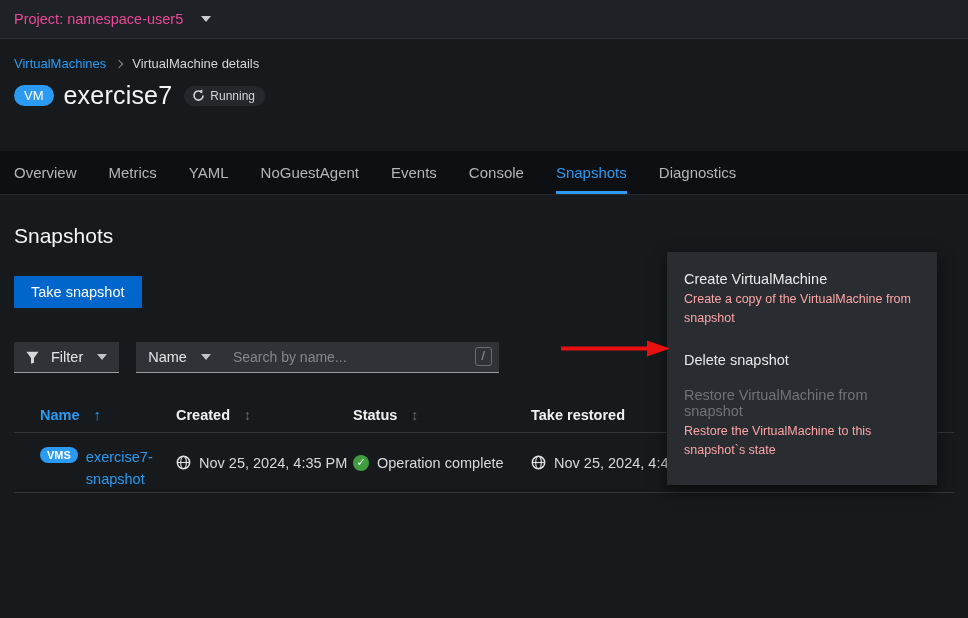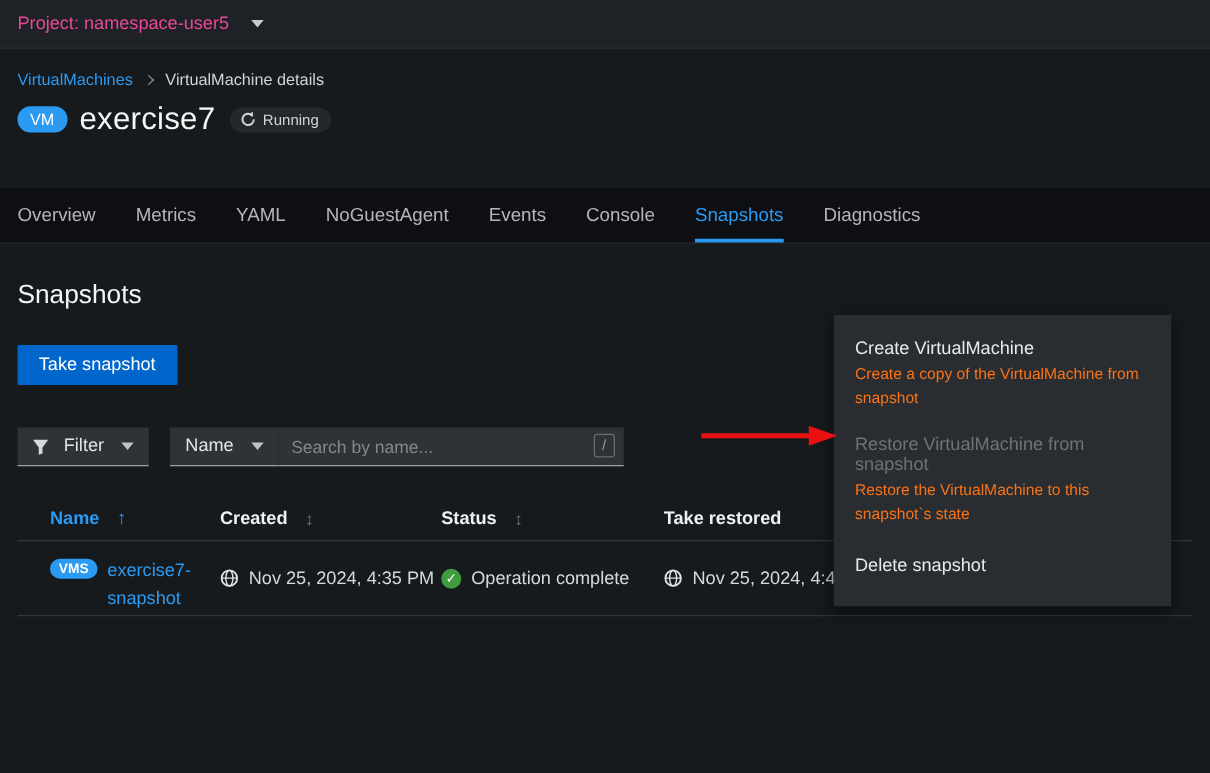--- a/index.html
+++ b/index.html
@@ -70,21 +70,21 @@
   .ind-cell { gap:9px; }
   .kebab-btn { margin-left:auto; margin-right:30px; background:none; border:none; cursor:pointer; display:flex; flex-direction:column; gap:3px; padding:6px; }
   .kebab-btn i { width:3.5px; height:3.5px; border-radius:50%; background:#d2d4d6; }
 
   
   .ctx-menu { position:absolute; left:667px; top:252px; width:270px; background:#292c31; box-shadow:0 5px 14px rgba(0,0,0,.6); padding:10px 0 14px 0; z-index:10; }
   .menu-item { padding:9px 17px 10px 17px; cursor:pointer; }
   .menu-item-label { font-size:14.5px; color:#e8e9ea; }
   .menu-item.disabled { cursor:default; }
   .menu-item.disabled .menu-item-label { color:#6f7377; }
-  .menu-desc { font-size:12.5px; color:#f97316; line-height:1.55; margin-top:3px; overflow-wrap:anywhere; }
+  .menu-desc { font-size:12.5px; color:#fca5a5; line-height:1.55; margin-top:3px; overflow-wrap:anywhere; }
 
   
   .red-arrow { position:absolute; left:559px; top:339px; z-index:11; }
 </style>
 </head>
 <body>
 
 <div class="page">
 
   <div class="project-bar">
@@ -206,26 +206,26 @@
         </div>
       </div>
     </div>
   </div>
 
   <div class="ctx-menu">
     <div class="menu-item">
       <div class="menu-item-label">Create VirtualMachine</div>
       <div class="menu-desc">Create a copy of the VirtualMachine from snapshot</div>
     </div>
+    <div class="menu-item" style="padding-top:13px;">
+      <div class="menu-item-label">Delete snapshot</div>
+    </div>
     <div class="menu-item disabled">
       <div class="menu-item-label">Restore VirtualMachine from snapshot</div>
       <div class="menu-desc">Restore the VirtualMachine to this snapshot`s state</div>
-    </div>
-    <div class="menu-item" style="padding-top:13px;">
-      <div class="menu-item-label">Delete snapshot</div>
     </div>
   </div>
 
   <svg class="red-arrow" width="112" height="19" viewBox="0 0 112 19">
     <line x1="2" y1="9.5" x2="90" y2="9.5" stroke="#e81010" stroke-width="4"></line>
     <polygon points="88,1.5 111,9.5 88,17.5" fill="#e81010"></polygon>
   </svg>
 
 </div>
 

